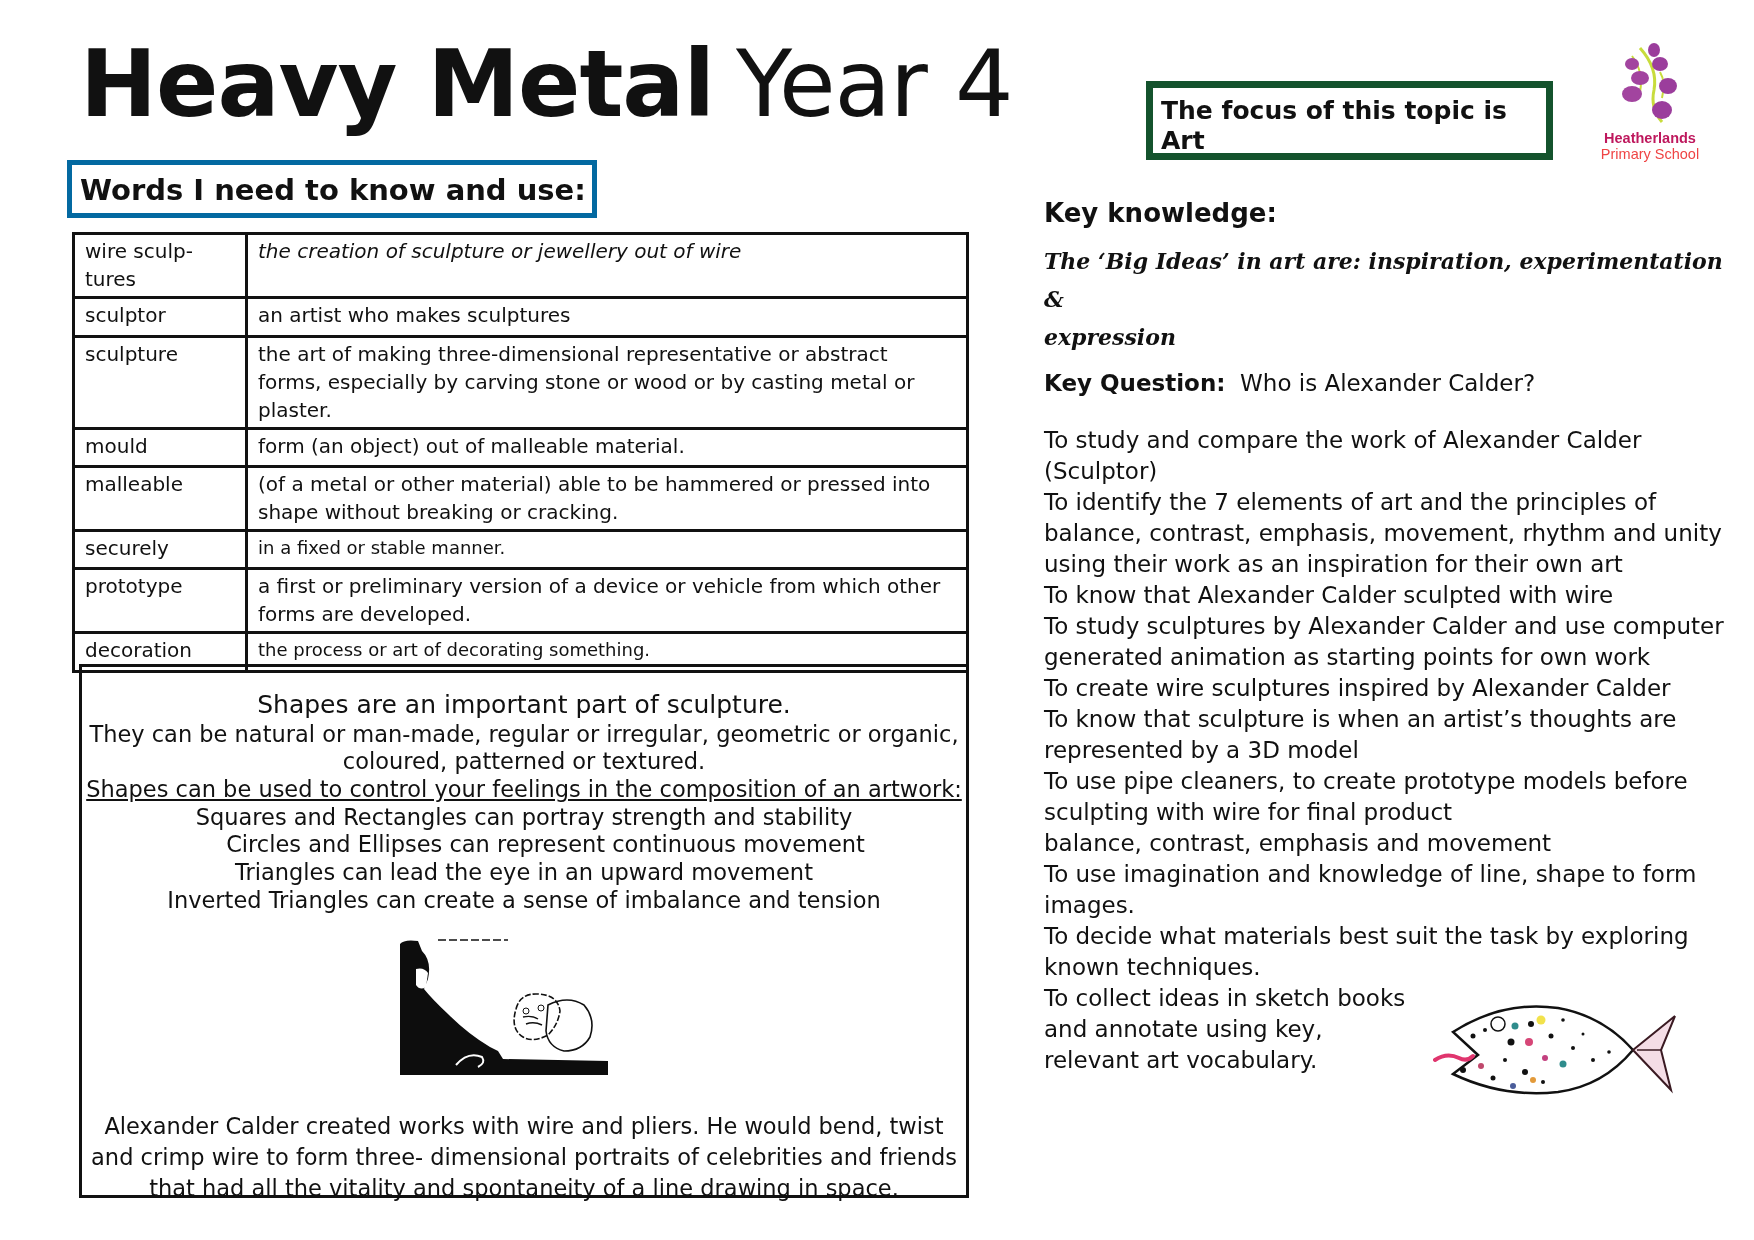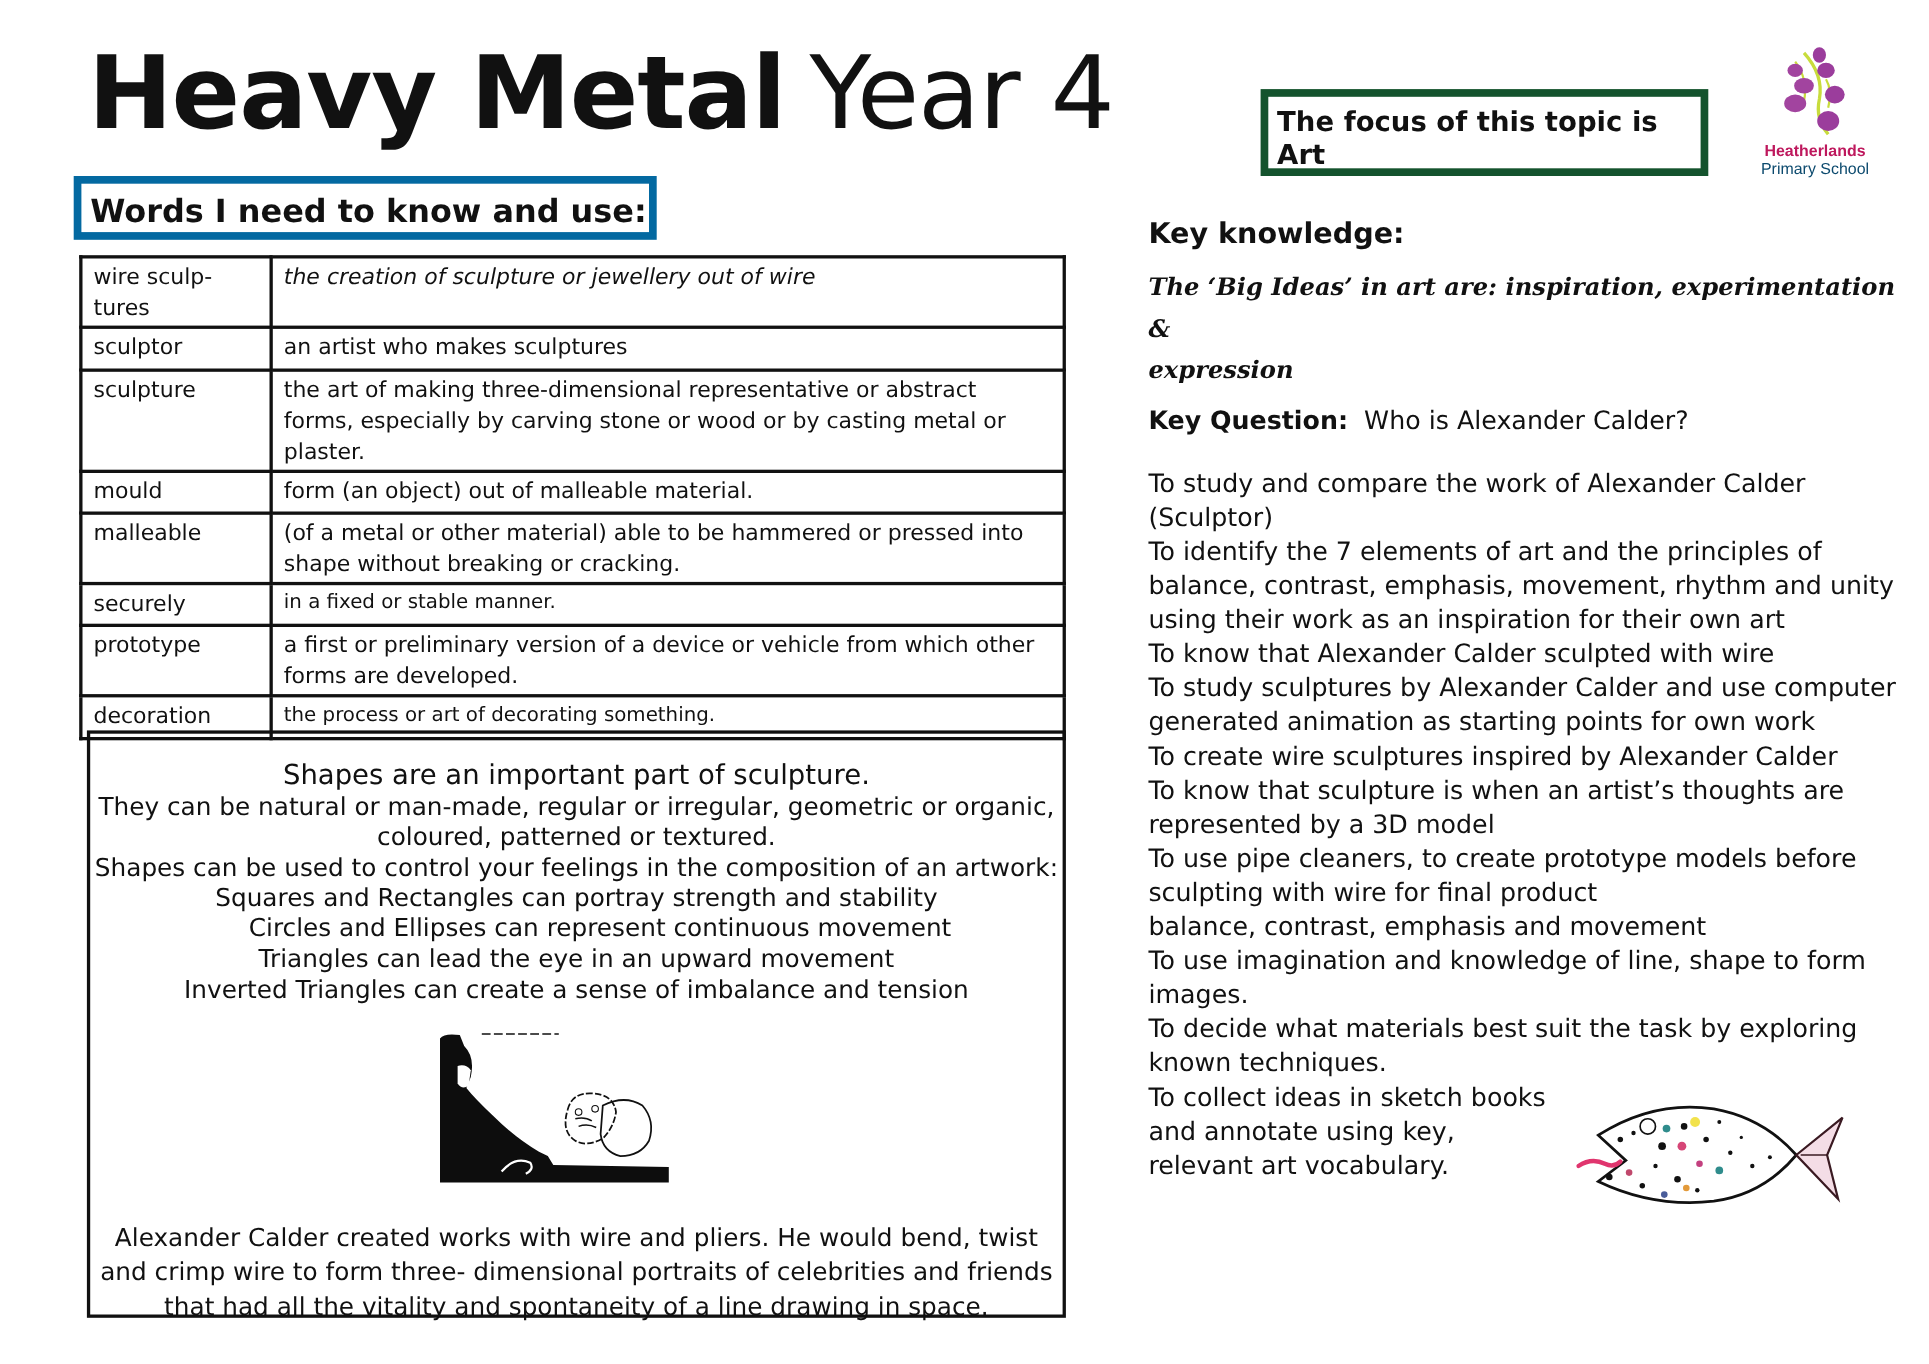--- a/index.html
+++ b/index.html
@@ -2,38 +2,38 @@
 <html><head>
 <meta charset="utf-8">
 <style>
   html, body { margin:0; padding:0; }
   body { width:1754px; height:1240px; background:#ffffff; position:relative; overflow:hidden;
          font-family:"DejaVu Sans", sans-serif; color:#111; }
   .abs { position:absolute; }
   #title { left:80px; top:30px; font-size:92px; line-height:110px; white-space:nowrap; letter-spacing:-1px; }
   #title .bold { font-weight:bold; }
   #title .light { font-weight:normal; margin-left:22px; }
-  #words-box { left:67px; top:160px; width:530px; height:58px; border:7px solid #0369a1; box-sizing:border-box;
+  #words-box { left:67px; top:160px; width:530px; height:58px; border:5px solid #0369a1; box-sizing:border-box;
                font-size:29px; font-weight:bold; padding:6px 0 0 8px; line-height:38px; }
   #vocab { left:72px; top:232px; width:897px; border-collapse:collapse; font-size:20px; line-height:28px; }
   #vocab td { border:3px solid #111; vertical-align:top; padding:2px 10px 3px 10px; }
   #vocab td.term { width:150px; }
   #vocab td.def.italic { font-style:italic; }
   #vocab td.def.small { font-size:18px; }
   #shapes-box { left:79px; top:664px; width:890px; height:534px; border:3px solid #111; box-sizing:border-box;
                 text-align:center; font-size:22.5px; line-height:31px; }
   #shapes-box .heading { font-size:25px; margin-top:22px; line-height:31px; }
   #shapes-box .lines { }
   #calder-img { position:absolute; left:316px; top:272px; width:222px; height:140px; }
   #shapes-box .caption { position:absolute; left:0; right:0; top:444px; font-size:22.5px; line-height:31px; }
   #focus-box { left:1146px; top:81px; width:407px; height:79px; border:7px solid #14532d; box-sizing:border-box;
                font-size:25px; font-weight:bold; padding:8px 0 0 8px; line-height:30px; }
   #logo { left:1590px; top:42px; width:120px; height:118px; text-align:center; }
   #logo .name1 { font-family:"Liberation Sans", sans-serif; font-weight:bold; color:#be185d; font-size:14.5px; line-height:16px; margin-top:2px; }
-  #logo .name2 { font-family:"Liberation Sans", sans-serif; color:#0c4a6e; font-size:14.5px; line-height:16px; }
+  #logo .name2 { font-family:"Liberation Sans", sans-serif; color:#ef4444; font-size:14.5px; line-height:16px; }
   #right-col { left:1044px; top:196px; width:680px; font-size:23px; line-height:31px; }
   #right-col .kk { font-size:26px; font-weight:bold; line-height:34px; margin-bottom:12px; }
   #right-col .big { font-style:italic; font-weight:bold; font-size:22px; line-height:38px; font-family:"DejaVu Serif", serif; }
   #right-col .kq { margin-top:12px; }
   #right-col .kq b { font-weight:bold; }
   #right-col .objs { margin-top:26px; }
   #right-col .line { white-space:nowrap; }
   #fish { left:1433px; top:1000px; width:245px; height:100px; }
 </style>
 </head>
@@ -83,21 +83,21 @@
         <td class="def small">the process or art of decorating something.</td>
       </tr>
     </tbody>
 </table>
 
 <div id="shapes-box" class="abs">
   <div class="heading">Shapes are an important part of sculpture.</div>
   <div class="lines" id="shapes-lines">
       <div style="line-height: 28px;">They can be natural or man-made, regular or irregular, geometric or organic,</div>
       <div style="line-height: 27.8px;">coloured, patterned or textured.</div>
-      <div style="line-height: 27.8px;">Shapes can be used to control your feelings in the composition of an artwork:</div>
+      <div style="line-height: 27.8px; text-decoration: underline;">Shapes can be used to control your feelings in the composition of an artwork:</div>
       <div style="line-height: 27.8px;">Squares and Rectangles can portray strength and stability</div>
       <div style="line-height: 27.8px; padding-left: 43px;">Circles and Ellipses can represent continuous movement</div>
       <div style="line-height: 27.8px;">Triangles can lead the eye in an upward movement</div>
       <div style="line-height: 27.8px;">Inverted Triangles can create a sense of imbalance and tension</div>
     </div>
   <svg id="calder-img" viewBox="0 0 222 140">
     <rect x="0" y="0" width="222" height="140" fill="#ffffff"></rect>
     <path d="M2 5 Q6 0 20 2 L24 12 Q34 22 30 40 L26 50 Q34 60 50 75 Q70 95 92 108 L100 112 L105 120 L210 122 L210 136 L2 136 Z" fill="#0d0d0d"></path>
     <path d="M18 30 Q26 28 30 34 L28 48 Q22 52 18 46 Z" fill="#fff"></path>
     <path d="M58 126 Q70 112 84 118 Q88 124 80 128" stroke="#fff" stroke-width="2" fill="none"></path>

